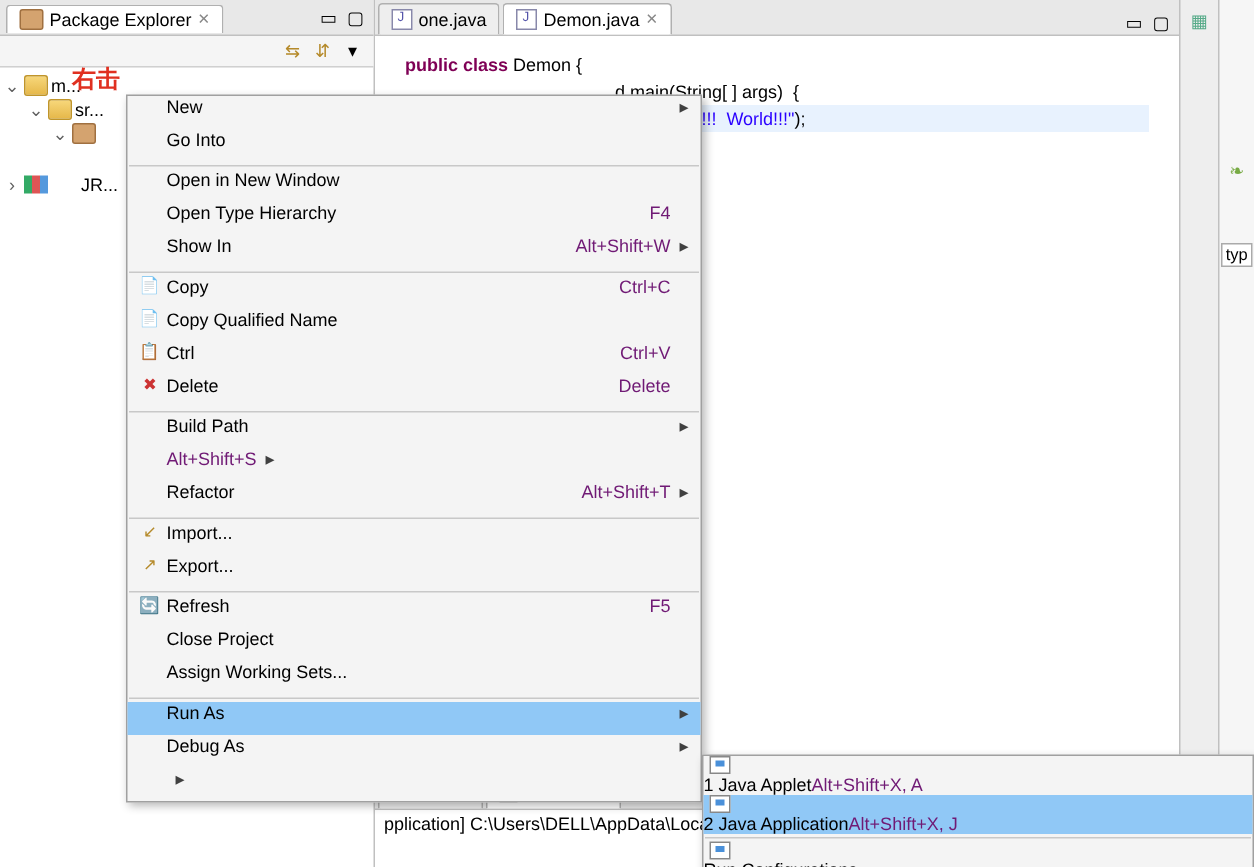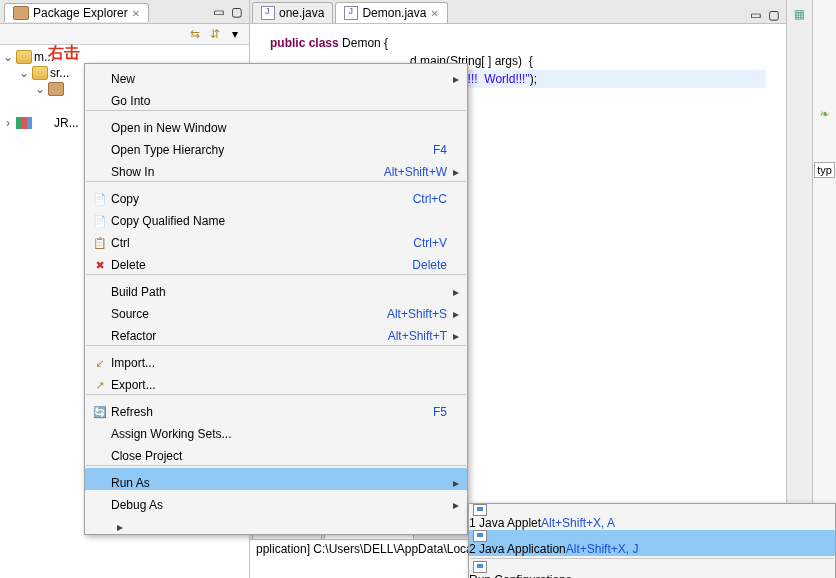--- a/index.html
+++ b/index.html
@@ -31,25 +31,25 @@
 .str { color:#2a00ff; }
 .hl-line { background:#e8f2fe; display:inline-block; width:100%; }
 .bottom-tabs { display:flex; background:#e8e8e8; border-bottom:1px solid #c0c0c0; height:22px; align-items:flex-end; padding-left:0; }
 .btab { padding:2px 8px; border:1px solid #b0b0b0; border-bottom:none; margin-left:2px; background:#eee; display:flex; align-items:center; gap:4px; border-radius:3px 3px 0 0; font-size:11px; }
 .btab.active { background:#fff; }
 .console-tb { display:flex; justify-content:flex-end; gap:4px; padding:2px 6px; }
 .console-body { padding:2px 6px; font-size:11px; }
 .right-strip { width:26px; background:#eee; border-left:1px solid #c0c0c0; display:flex; flex-direction:column; align-items:center; gap:6px; padding-top:6px; }
 .right-panel2 { width:24px; background:#f6f6f6; border-left:1px solid #c0c0c0; display:flex; flex-direction:column; align-items:center; padding-top:106px; gap:40px; }
 .ctx-menu { position:absolute; left:84px; top:63px; width:384px; background:#f4f4f4; border:1px solid #a0a0a0; box-shadow:2px 2px 6px rgba(0,0,0,0.3); z-index:100; }
-.ctx-menu .mi { display:flex; align-items:flex-end; height:22px; padding:0 8px 0 4px; cursor:default; }
+.ctx-menu .mi { display:flex; align-items:flex-start; height:22px; padding:0 8px 0 4px; cursor:default; }
 .ctx-menu .mi.sel { background:#90c8f6; }
 .mi-ic { width:22px; display:flex; justify-content:center; }
 .mi-lbl { flex:1; }
-.mi-sc { color:#1d4ed8; }
+.mi-sc { color:#701a75; }
 .mi-arr { width:12px; text-align:right; color:#404040; }
 .ctx-sep { height:1px; background:#c8c8c8; margin:2px 1px; }
 .submenu { position:absolute; left:468px; top:503px; width:368px; background:#f4f4f4; border:1px solid #a0a0a0; box-shadow:2px 2px 6px rgba(0,0,0,0.3); z-index:101; }
 .submenu .mi.sel { background:#90c8f6; }
 .java-ic { width:14px; height:14px; display:inline-block; background:#fff; border:1px solid #88a; position:relative; }
 .java-ic::after { content:"J"; position:absolute; font-size:9px; color:#55a; left:3px; top:-1px; }
 .sm-ic { width:14px; height:12px; background:#fff; border:1px solid #888; display:inline-block; position:relative; }
 .sm-ic::before { content:""; position:absolute; width:6px; height:4px; background:#4a90d9; top:2px; left:3px; }
 .wm { position:absolute; right:6px; bottom:6px; font-size:11px; color:rgba(120,120,120,0.5); pointer-events:none; }
 </style>
@@ -222,21 +222,20 @@
     </div>
     <div class="ctx-sep"></div>
     <div class="mi">
       <span class="mi-ic"></span>
       <span class="mi-lbl">Build Path</span>
       <span class="mi-sc"></span>
       <span class="mi-arr">▸</span>
     </div>
     <div class="mi">
       <span class="mi-ic"></span>
-      <span class="mi-lbl">Source</span>
       <span class="mi-sc">Alt+Shift+S</span>
       <span class="mi-arr">▸</span>
     </div>
     <div class="mi">
       <span class="mi-ic"></span>
       <span class="mi-lbl">Refactor</span>
       <span class="mi-sc">Alt+Shift+T</span>
       <span class="mi-arr">▸</span>
     </div>
     <div class="ctx-sep"></div>
@@ -260,27 +259,27 @@
     <div class="mi">
       <span class="mi-ic">
         <span style="font-size:11px;color:#b58a2a">🔄</span>
       </span>
       <span class="mi-lbl">Refresh</span>
       <span class="mi-sc">F5</span>
       <span class="mi-arr"></span>
     </div>
     <div class="mi">
       <span class="mi-ic"></span>
+      <span class="mi-lbl">Close Project</span>
+      <span class="mi-sc"></span>
+      <span class="mi-arr"></span>
+    </div>
+    <div class="mi">
+      <span class="mi-ic"></span>
       <span class="mi-lbl">Assign Working Sets...</span>
-      <span class="mi-sc"></span>
-      <span class="mi-arr"></span>
-    </div>
-    <div class="mi">
-      <span class="mi-ic"></span>
-      <span class="mi-lbl">Close Project</span>
       <span class="mi-sc"></span>
       <span class="mi-arr"></span>
     </div>
     <div class="ctx-sep"></div>
     <div class="mi sel">
       <span class="mi-ic"></span>
       <span class="mi-lbl">Run As</span>
       <span class="mi-sc"></span>
       <span class="mi-arr">▸</span>
     </div>

